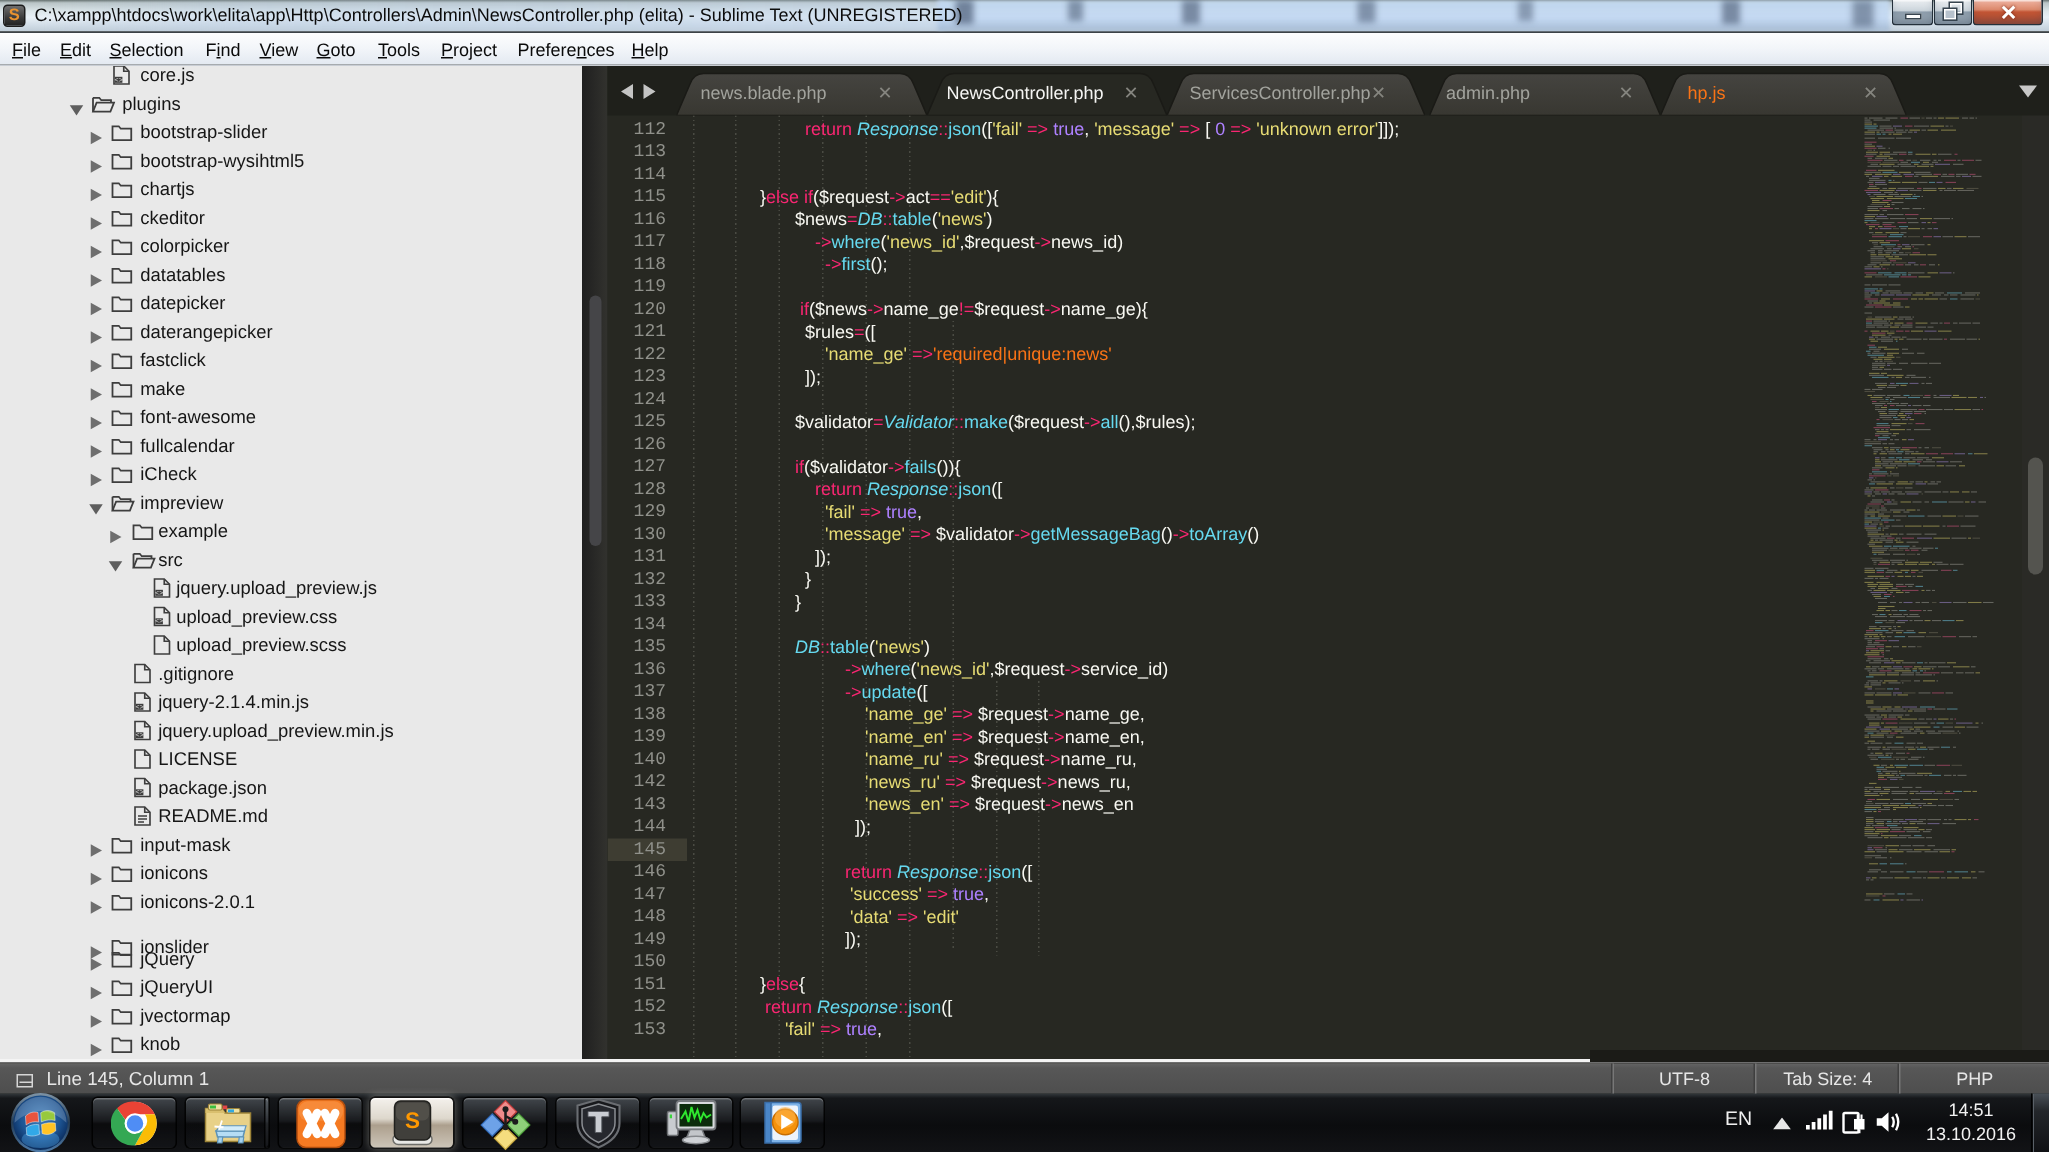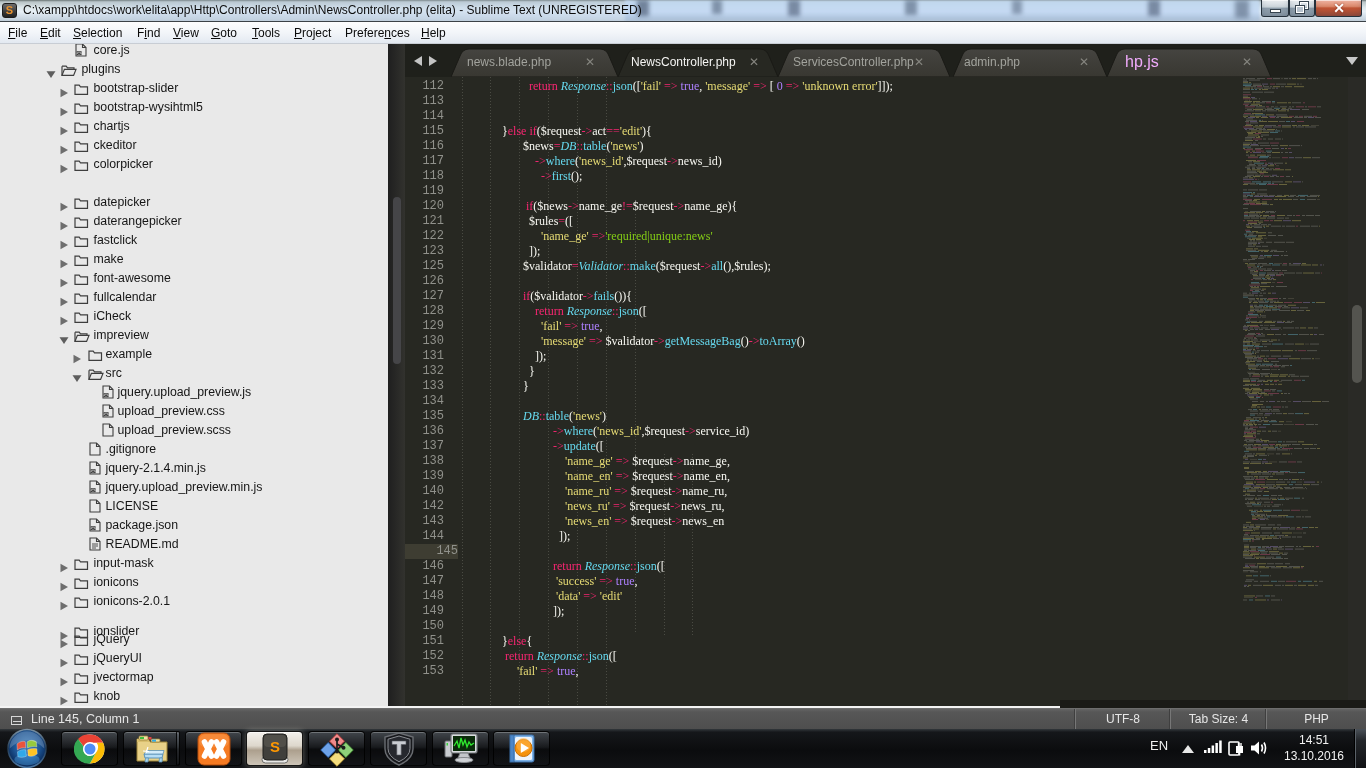--- a/index.html
+++ b/index.html
@@ -36,22 +36,22 @@
 #editor{position:absolute;left:405px;top:44px;width:961px;height:663px;background:#272822}
 #tabbar{position:absolute;left:0;top:0;width:961px;height:33px;background:#1f201b}
 .arrow{position:absolute;top:12px;width:0;height:0;border-top:5px solid transparent;border-bottom:5px solid transparent}
 #arr-l{left:9px;border-right:8px solid #c4c4c4}
 #arr-r{left:24px;border-left:8px solid #c4c4c4}
 #tab-dd{position:absolute;left:941px;top:13px;width:0;height:0;border-left:6px solid transparent;border-right:6px solid transparent;border-top:8px solid #c8c8c8}
 
 #codearea{position:absolute;left:0;top:33px;width:961px;height:630px;overflow:hidden;padding-top:2px}
 .cl{position:relative;height:15px;white-space:pre}
 .ln{position:absolute;left:0;top:0;width:39px;text-align:right;color:#90918b;font-family:"Liberation Mono",monospace;font-size:12px;line-height:15px}
-.lnh{background:#3e3d32;left:0;width:53px;}
-.ct{position:absolute;left:55px;top:0;color:#f8f8f2;font-family:Liberation Serif, serif;font-size:12px;line-height:15px;white-space:pre}
+.lnh{background:#3e3d32;left:0;width:53px;padding-right:14px}
+.ct{position:absolute;left:55px;top:0;color:#f8f8f2;font-family:Liberation Sans, sans-serif;font-size:12px;line-height:15px;white-space:pre}
 .ct i{font-style:normal}
 .guide{position:absolute;width:1px;background-image:repeating-linear-gradient(180deg,#4a4b43 0,#4a4b43 1px,transparent 1px,transparent 3px)}
 
 #minimap{position:absolute;left:835px;top:28px;width:108px;height:640px}
 #vscroll{position:absolute;left:943px;top:0;width:18px;height:663px;background:#2a2a26}
 #vthumb{position:absolute;left:947px;top:261px;width:10px;height:78px;border-radius:5px;background:#54544f}
 
 #hstrip-light{position:absolute;left:0px;top:706px;width:1060px;height:2px;background:#f4f4f4}
 #hstrip-dark{position:absolute;left:1060px;top:700px;width:306px;height:8px;background:#1b1b17}
 
@@ -137,20 +137,29 @@
         <span class="tlabel" style="left:93.5px">ckeditor</span>
       </div>
 <div class="trow" style="top:110.5px">
         <span style="position:absolute;left:59px;top:5px"><svg class="tri" width="10" height="10" viewBox="0 0 10 10">
             <path d="M1.5 0.8 L9 5 L1.5 9.2 Z" fill="#6e6e6e"></path>
           </svg></span>
         <span style="position:absolute;left:74.3px;top:3px"><svg class="fic" width="15" height="13" viewBox="0 0 15 13">
             <path d="M1 2.2 h4.2 l1.3 1.6 h7 v7.6 h-12.5 z" fill="none" stroke="#3e3e3e" stroke-width="1.2"></path>
           </svg></span>
         <span class="tlabel" style="left:93.5px">colorpicker</span>
+      </div>
+<div class="trow" style="top:129.5px">
+        <span style="position:absolute;left:59px;top:5px"><svg class="tri" width="10" height="10" viewBox="0 0 10 10">
+            <path d="M1.5 0.8 L9 5 L1.5 9.2 Z" fill="#6e6e6e"></path>
+          </svg></span>
+        <span style="position:absolute;left:74.3px;top:3px"><svg class="fic" width="15" height="13" viewBox="0 0 15 13">
+            <path d="M1 2.2 h4.2 l1.3 1.6 h7 v7.6 h-12.5 z" fill="none" stroke="#3e3e3e" stroke-width="1.2"></path>
+          </svg></span>
+        <span class="tlabel" style="left:93.5px">datatables</span>
       </div>
 <div class="trow" style="top:148.5px">
         <span style="position:absolute;left:59px;top:5px"><svg class="tri" width="10" height="10" viewBox="0 0 10 10">
             <path d="M1.5 0.8 L9 5 L1.5 9.2 Z" fill="#6e6e6e"></path>
           </svg></span>
         <span style="position:absolute;left:74.3px;top:3px"><svg class="fic" width="15" height="13" viewBox="0 0 15 13">
             <path d="M1 2.2 h4.2 l1.3 1.6 h7 v7.6 h-12.5 z" fill="none" stroke="#3e3e3e" stroke-width="1.2"></path>
           </svg></span>
         <span class="tlabel" style="left:93.5px">datepicker</span>
       </div>
@@ -1883,21 +1892,21 @@
           <svg width="154" height="29" viewBox="0 0 154 29" style="position:absolute;left:0;top:0">
             <path d="M0,29 L9,8 Q11.5,1 18,1 L136,1 Q142.5,1 145,8 L154,29 Z" fill="url(#tabgrad)" stroke="#1a1a16" stroke-width="1"></path>
           </svg>
           <span style="position:absolute;left:11px;top:0;line-height:28px;font-size:12px;color:#a2a39d">admin.php</span>
           <span style="position:absolute;right:18px;top:0;line-height:28px;font-size:12px;color:#85857f">✕</span>
         </div>
     <div style="position:absolute;left:702px;top:4px;width:164px;height:29px">
           <svg width="164" height="29" viewBox="0 0 164 29" style="position:absolute;left:0;top:0">
             <path d="M0,29 L9,8 Q11.5,1 18,1 L146,1 Q152.5,1 155,8 L164,29 Z" fill="url(#tabgrad)" stroke="#1a1a16" stroke-width="1"></path>
           </svg>
-          <span style="position:absolute;left:18px;top:0;line-height:28px;font-size:16px;color:#f0abfc">hp.js</span>
+          <span style="position:absolute;left:18px;top:0;line-height:28px;font-size:12px;color:#f97316">hp.js</span>
           <span style="position:absolute;right:19px;top:0;line-height:28px;font-size:12px;color:#85857f">✕</span>
         </div>
     <div id="tab-dd"></div>
   </div>
   <div id="codearea">
     <div class="guide" style="left:56.5px;top:0;height:630px"></div>
     <div class="guide" style="left:85.4px;top:0;height:630px"></div>
     <div class="guide" style="left:114.3px;top:0;height:630px"></div>
     <div class="guide" style="left:143.2px;top:0;height:630px"></div>
     <div class="guide" style="left:172.1px;top:0;height:630px"></div>
@@ -1908,22 +1917,23 @@
 <div class="cl"><span class="ln">112</span><span class="ct">                       <i style="color:#f92672">return</i> <i style="color:#66d9ef;font-style:italic">Response</i><i style="color:#f92672">::</i><i style="color:#66d9ef">json</i>([<i style="color:#e6db74">'fail'</i> <i style="color:#f92672">=&gt;</i> <i style="color:#ae81ff">true</i>, <i style="color:#e6db74">'message'</i> <i style="color:#f92672">=&gt;</i> [ <i style="color:#ae81ff">0</i> <i style="color:#f92672">=&gt;</i> <i style="color:#e6db74">'unknown error'</i>]]);</span></div>
 <div class="cl"><span class="ln">113</span><span class="ct"></span></div>
 <div class="cl"><span class="ln">114</span><span class="ct"></span></div>
 <div class="cl"><span class="ln">115</span><span class="ct">              }<i style="color:#f92672">else</i> <i style="color:#f92672">if</i>($request<i style="color:#f92672">-&gt;</i>act<i style="color:#f92672">==</i><i style="color:#e6db74">'edit'</i>){</span></div>
 <div class="cl"><span class="ln">116</span><span class="ct">                     $news<i style="color:#f92672">=</i><i style="color:#66d9ef;font-style:italic">DB</i><i style="color:#f92672">::</i><i style="color:#66d9ef">table</i>(<i style="color:#e6db74">'news'</i>)</span></div>
 <div class="cl"><span class="ln">117</span><span class="ct">                         <i style="color:#f92672">-&gt;</i><i style="color:#66d9ef">where</i>(<i style="color:#e6db74">'news_id'</i>,$request<i style="color:#f92672">-&gt;</i>news_id)</span></div>
 <div class="cl"><span class="ln">118</span><span class="ct">                           <i style="color:#f92672">-&gt;</i><i style="color:#66d9ef">first</i>();</span></div>
 <div class="cl"><span class="ln">119</span><span class="ct"></span></div>
 <div class="cl"><span class="ln">120</span><span class="ct">                      <i style="color:#f92672">if</i>($news<i style="color:#f92672">-&gt;</i>name_ge<i style="color:#f92672">!=</i>$request<i style="color:#f92672">-&gt;</i>name_ge){</span></div>
 <div class="cl"><span class="ln">121</span><span class="ct">                       $rules<i style="color:#f92672">=</i>([</span></div>
-<div class="cl"><span class="ln">122</span><span class="ct">                           <i style="color:#e6db74">'name_ge'</i> <i style="color:#f92672">=&gt;</i><i style="color:#84cc16">'required|unique:news'</i></span></div>
+<div class="cl"><span class="ln">122</span><span class="ct">                           <i style="color:#e6db74">'name_ge'</i> <i style="color:#f92672">=&gt;</i><i style="color:#f97316">'required|unique:news'</i></span></div>
 <div class="cl"><span class="ln">123</span><span class="ct">                       ]);</span></div>
+<div class="cl"><span class="ln">124</span><span class="ct"></span></div>
 <div class="cl"><span class="ln">125</span><span class="ct">                     $validator<i style="color:#f92672">=</i><i style="color:#66d9ef;font-style:italic">Validator</i><i style="color:#f92672">::</i><i style="color:#66d9ef">make</i>($request<i style="color:#f92672">-&gt;</i><i style="color:#66d9ef">all</i>(),$rules);</span></div>
 <div class="cl"><span class="ln">126</span><span class="ct"></span></div>
 <div class="cl"><span class="ln">127</span><span class="ct">                     <i style="color:#f92672">if</i>($validator<i style="color:#f92672">-&gt;</i><i style="color:#66d9ef">fails</i>()){</span></div>
 <div class="cl"><span class="ln">128</span><span class="ct">                         <i style="color:#f92672">return</i> <i style="color:#66d9ef;font-style:italic">Response</i><i style="color:#f92672">::</i><i style="color:#66d9ef">json</i>([</span></div>
 <div class="cl"><span class="ln">129</span><span class="ct">                           <i style="color:#e6db74">'fail'</i> <i style="color:#f92672">=&gt;</i> <i style="color:#ae81ff">true</i>,</span></div>
 <div class="cl"><span class="ln">130</span><span class="ct">                           <i style="color:#e6db74">'message'</i> <i style="color:#f92672">=&gt;</i> $validator<i style="color:#f92672">-&gt;</i><i style="color:#66d9ef">getMessageBag</i>()<i style="color:#f92672">-&gt;</i><i style="color:#66d9ef">toArray</i>()</span></div>
 <div class="cl"><span class="ln">131</span><span class="ct">                         ]);</span></div>
 <div class="cl"><span class="ln">132</span><span class="ct">                       }</span></div>
 <div class="cl"><span class="ln">133</span><span class="ct">                     }</span></div>
 <div class="cl"><span class="ln">134</span><span class="ct"></span></div>

